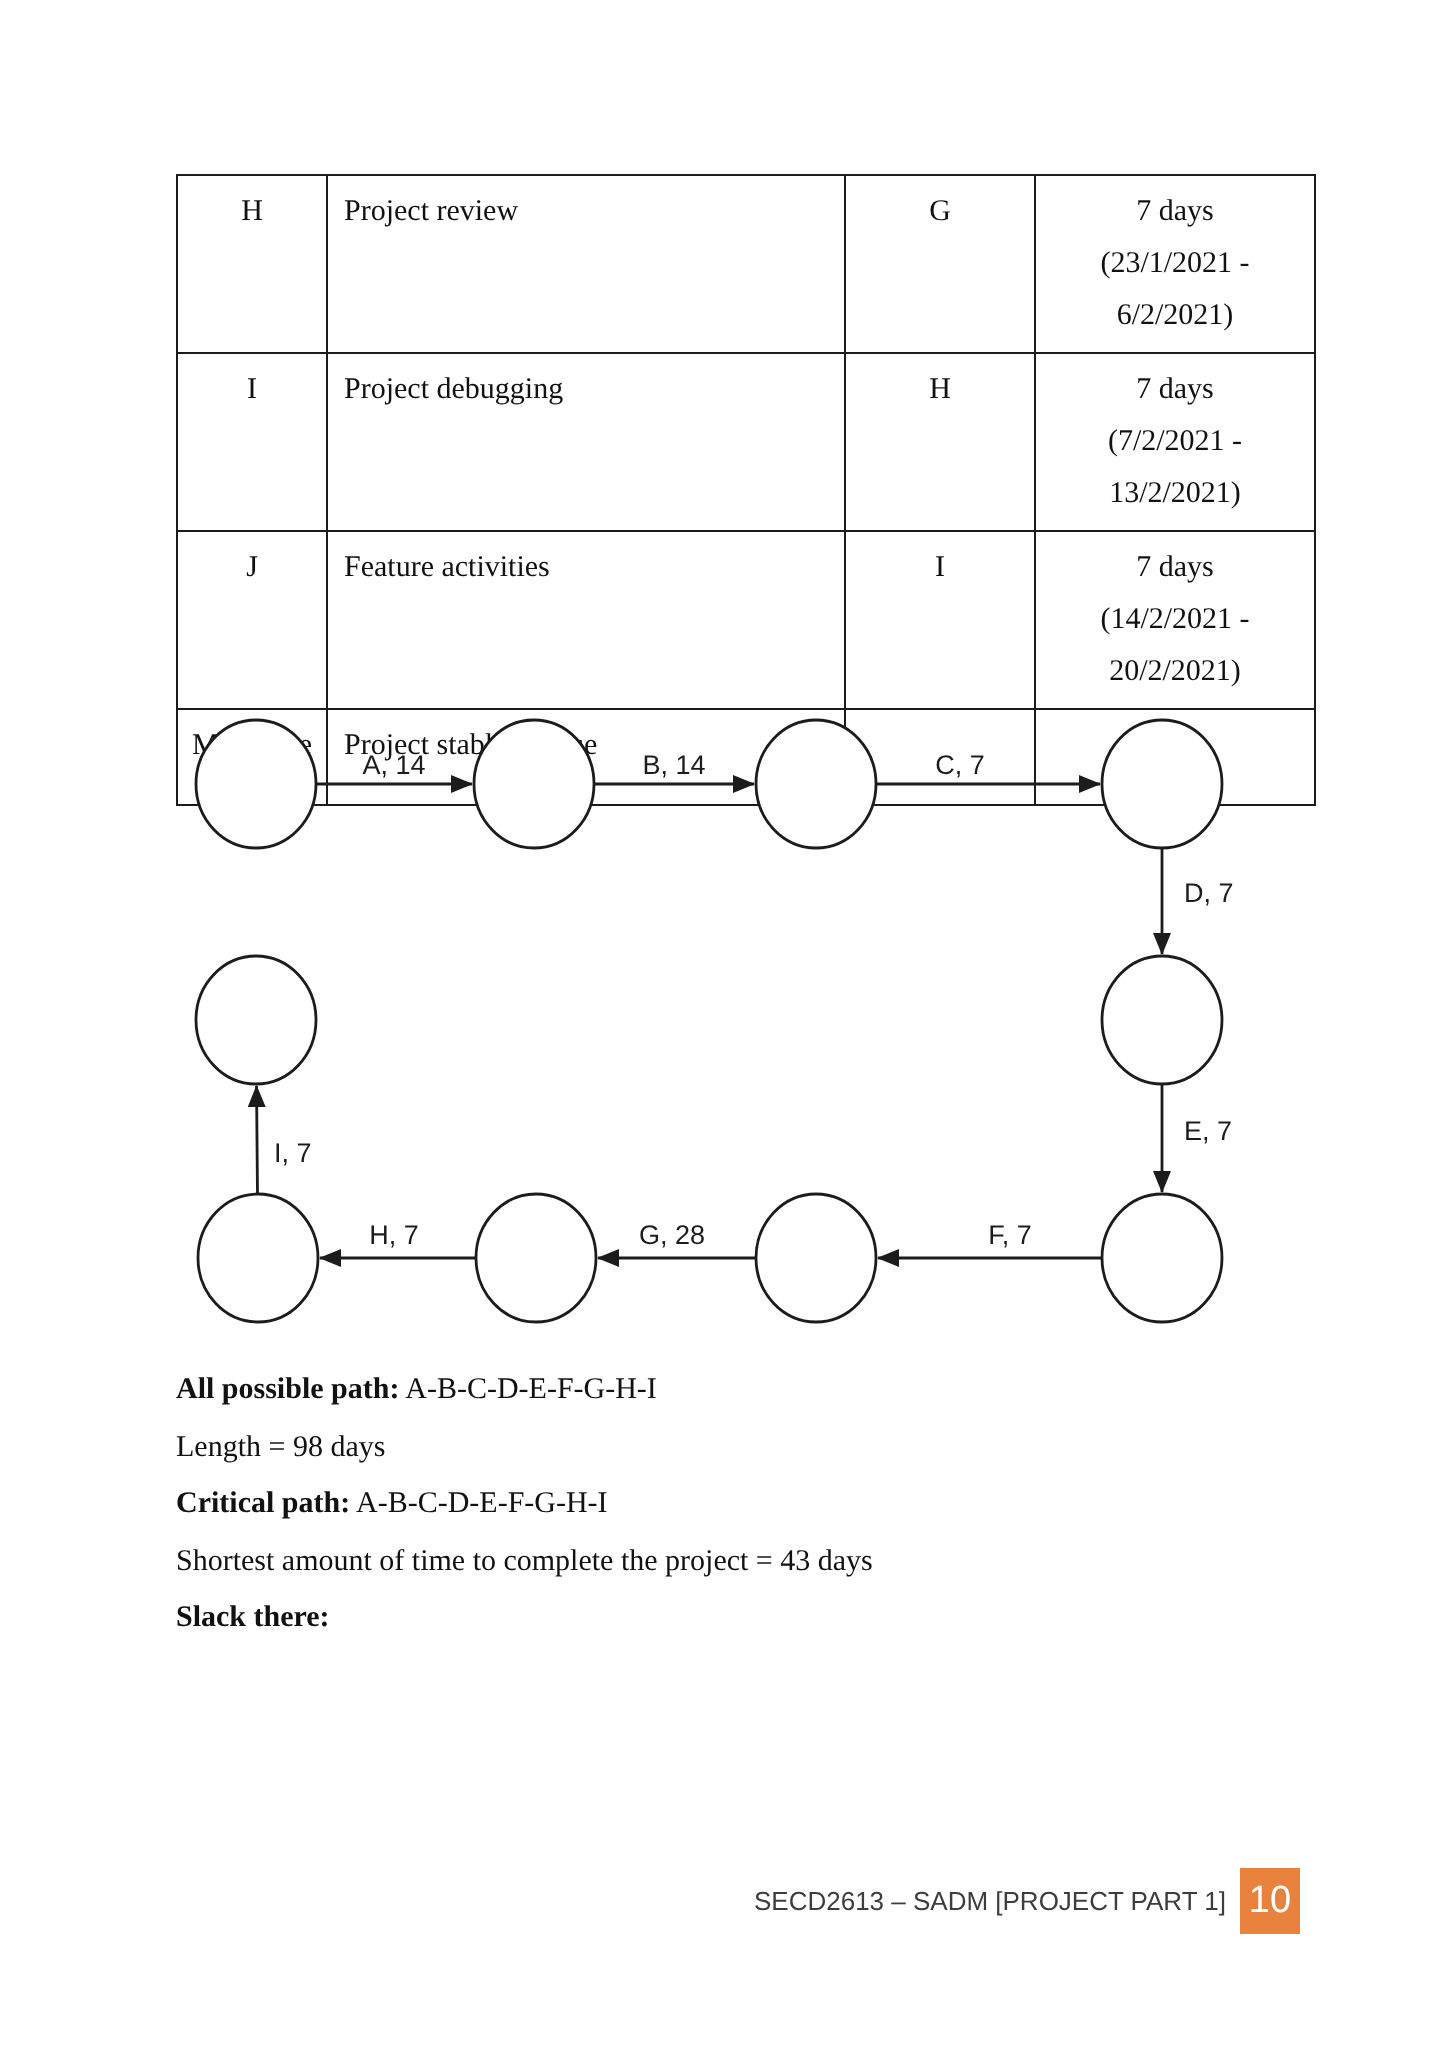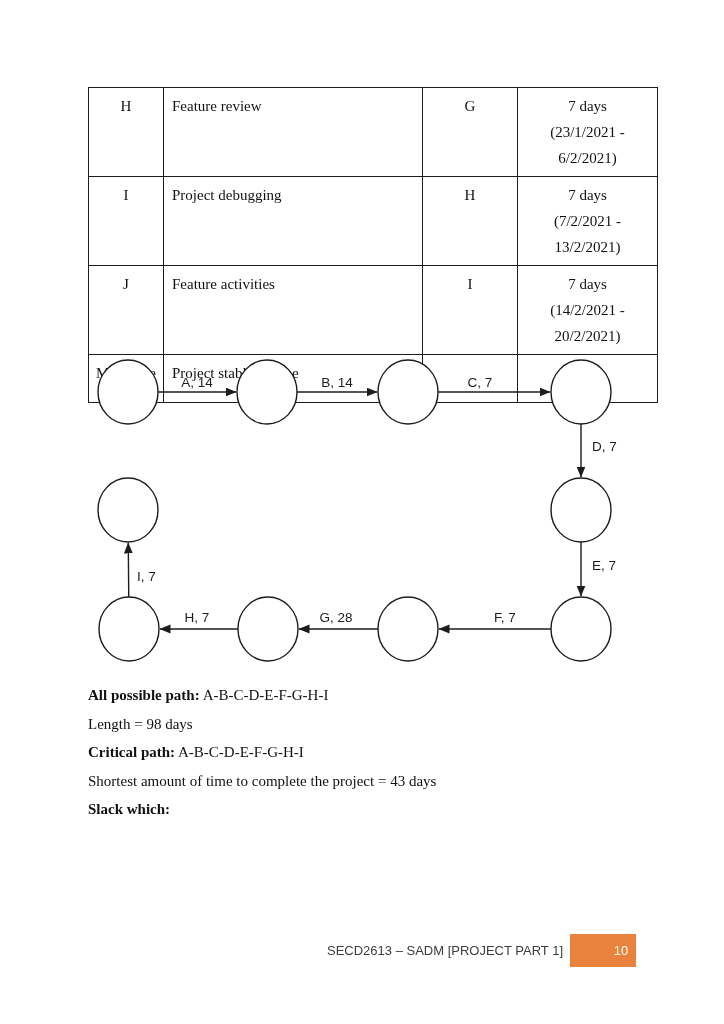--- a/index.html
+++ b/index.html
@@ -21,40 +21,40 @@
   svg.net ellipse{fill:#ffffff;stroke:#1c1c1c;stroke-width:1.4;}
   svg.net line{stroke:#1c1c1c;stroke-width:1.4;}
   svg.net text{font-family:"Liberation Sans",sans-serif;font-size:13.5px;fill:#1c1c1c;}
 
   
   .analysis{position:absolute;left:88px;top:686px;width:552px;}
   .analysis p{margin:0 0 9px 0;font-size:15px;line-height:19.5px;}
   .analysis b{font-weight:bold;text-align:center;}
 
   
-  .footer{position:absolute;top:934px;right:88px;display:flex;align-items:center;font-family:"Liberation Sans",sans-serif;}
+  .footer{position:absolute;top:934px;right:74px;display:flex;align-items:center;font-family:"Liberation Sans",sans-serif;}
   .footer .course{font-size:13px;color:#3d3d3d;margin-right:7px;}
-  .footer .pagebox{width:30px;height:33px;display:flex;align-items:center;justify-content:center;color:#ffffff;font-size:13px;padding-left:36px;}
+  .footer .pagebox{width:30px;height:33px;display:flex;align-items:center;justify-content:center;color:#ffffff;font-size:19px;}
 </style>
 </head>
 <body>
 
 <div class="page">
 
   <table class="activity">
     <colgroup>
       <col style="width:75px">
         <col style="width:259px">
         <col style="width:95px">
         <col style="width:140px">
     </colgroup>
     <tbody id="table-body">
         <tr class="r0">
           <td class="c">H</td>
-          <td>Feature review</td>
+          <td>Project review</td>
           <td class="c">G</td>
           <td class="c">
             <div class="durline">7 days</div>
             <div class="durline">(23/1/2021 - 6/2/2021)</div>
           </td>
         </tr>
         <tr class="r1">
           <td class="c">I</td>
           <td>Project debugging</td>
           <td class="c">H</td>
@@ -121,21 +121,21 @@
         <text x="117" y="282" text-anchor="middle">H, 7</text>
         <text x="57" y="241" text-anchor="start">I, 7</text>
       </g>
   </svg>
 
   <div class="analysis">
     <p><b>All possible path:</b><span> A-B-C-D-E-F-G-H-I</span></p>
     <p><b></b><span>Length = 98 days</span></p>
     <p><b>Critical path:</b><span> A-B-C-D-E-F-G-H-I</span></p>
     <p><b></b><span>Shortest amount of time to complete the project = 43 days</span></p>
-    <p><b>Slack which:</b><span></span></p>
+    <p><b>Slack there:</b><span></span></p>
   </div>
 
   <div class="footer">
     <span class="course">SECD2613 – SADM [PROJECT PART 1]</span>
     <span class="pagebox" style="background: rgb(232, 130, 60);">10</span>
   </div>
 
 </div>
 
 </body></html>

